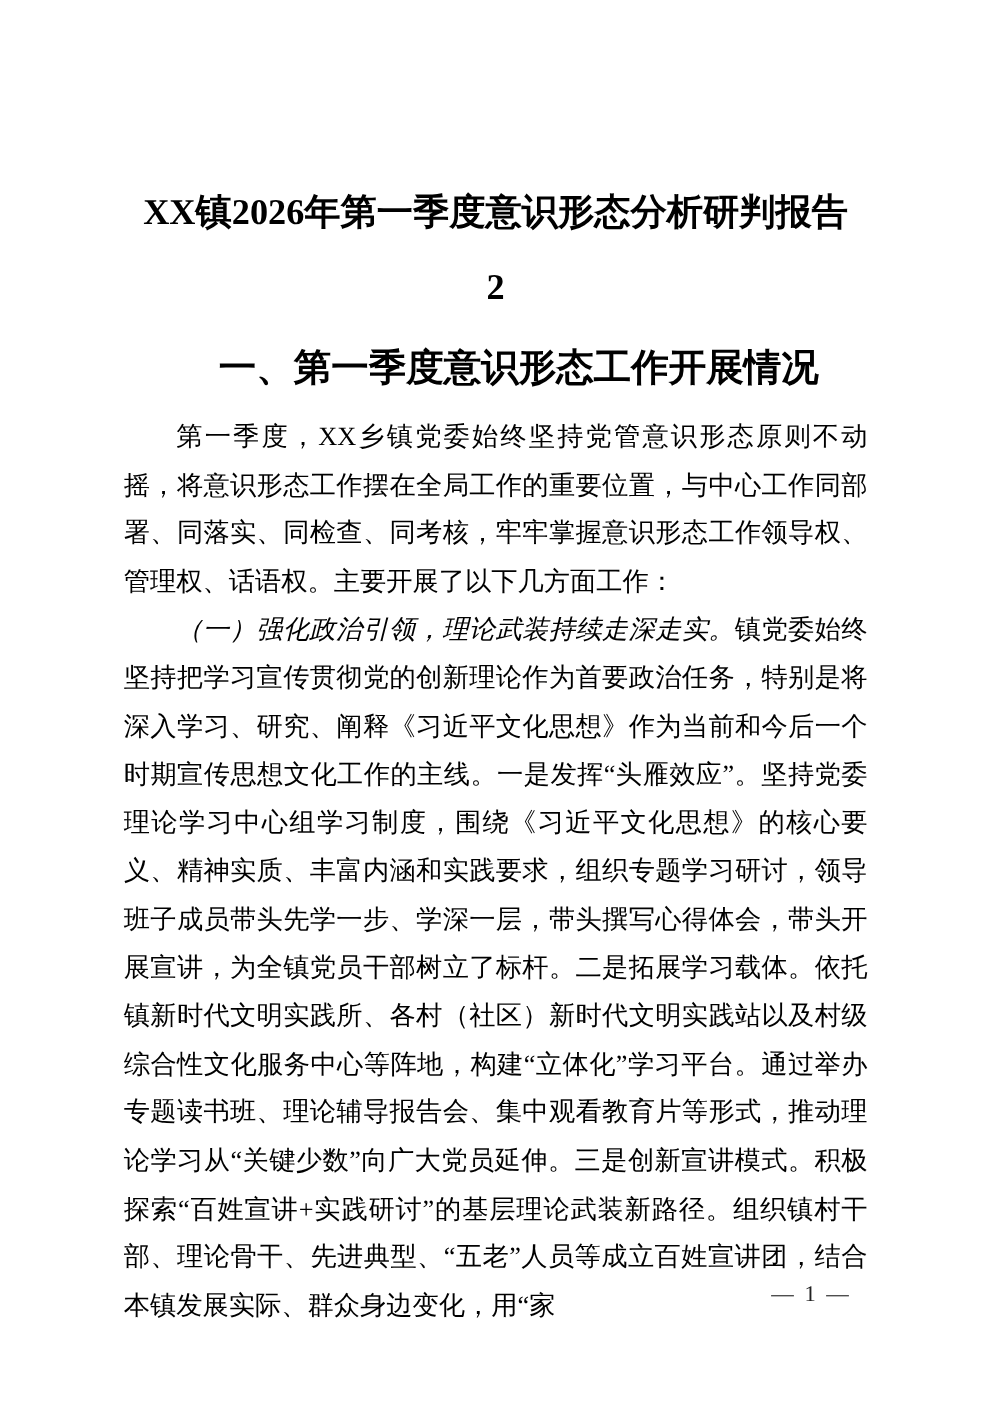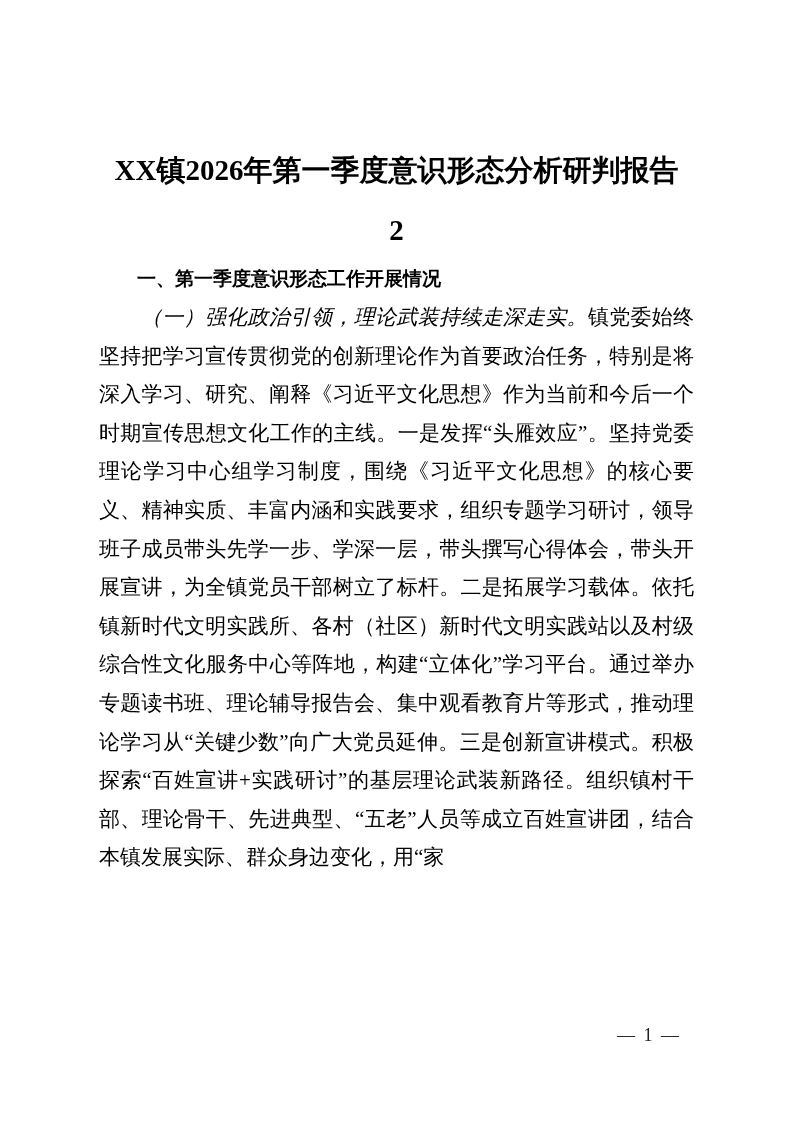--- a/index.html
+++ b/index.html
@@ -26,22 +26,22 @@
   .doc-title {
     margin: 0;
     padding-top: 140px;
     font-size: 29px;
     font-weight: 700;
     line-height: 60px;
     text-align: center;
     font-family: "Liberation Serif", "DejaVu Serif", serif;
   }
   .section-heading {
-    margin: 0;
-    font-size: 19px;
+    margin: 16px;
+    font-size: 30px;
     font-weight: 700;
     line-height: 38px;
     text-indent: 2em;
     font-family: "Liberation Sans", "DejaVu Sans", sans-serif;
   }
   .para {
     margin: 0;
     font-size: 21px;
     line-height: 38.6px;
     text-align: justify;
@@ -71,20 +71,21 @@
 <div class="page">
   <div class="content">
 
     <h1 class="doc-title">
       <span>XX镇2026年第一季度意识形态分析研判报告</span><br>
       <span>2</span>
     </h1>
 
     <h2 class="section-heading">一、第一季度意识形态工作开展情况</h2>
 
+    <p class="para para-first">第一季度，XX乡镇党委始终坚持党管意识形态原则不动摇，将意识形态工作摆在全局工作的重要位置，与中心工作同部署、同落实、同检查、同考核，牢牢掌握意识形态工作领导权、管理权、话语权。主要开展了以下几方面工作：</p>
 
     <p class="para">
       <span class="lead-emphasis">（一）强化政治引领，理论武装持续走深走实。</span><span>镇党委始终坚持把学习宣传贯彻党的创新理论作为首要政治任务，特别是将深入学习、研究、阐释《习近平文化思想》作为当前和今后一个时期宣传思想文化工作的主线。一是发挥“头雁效应”。坚持党委理论学习中心组学习制度，围绕《习近平文化思想》的核心要义、精神实质、丰富内涵和实践要求，组织专题学习研讨，领导班子成员带头先学一步、学深一层，带头撰写心得体会，带头开展宣讲，为全镇党员干部树立了标杆。二是拓展学习载体。依托镇新时代文明实践所、各村（社区）新时代文明实践站以及村级综合性文化服务中心等阵地，构建“立体化”学习平台。通过举办专题读书班、理论辅导报告会、集中观看教育片等形式，推动理论学习从“关键少数”向广大党员延伸。三是创新宣讲模式。积极探索“百姓宣讲+实践研讨”的基层理论武装新路径。组织镇村干部、理论骨干、先进典型、“五老”人员等成立百姓宣讲团，结合本镇发展实际、群众身边变化，用“家</span>
     </p>
 
   </div>
 
   <div class="page-number">— 1 —</div>
 </div>
 

